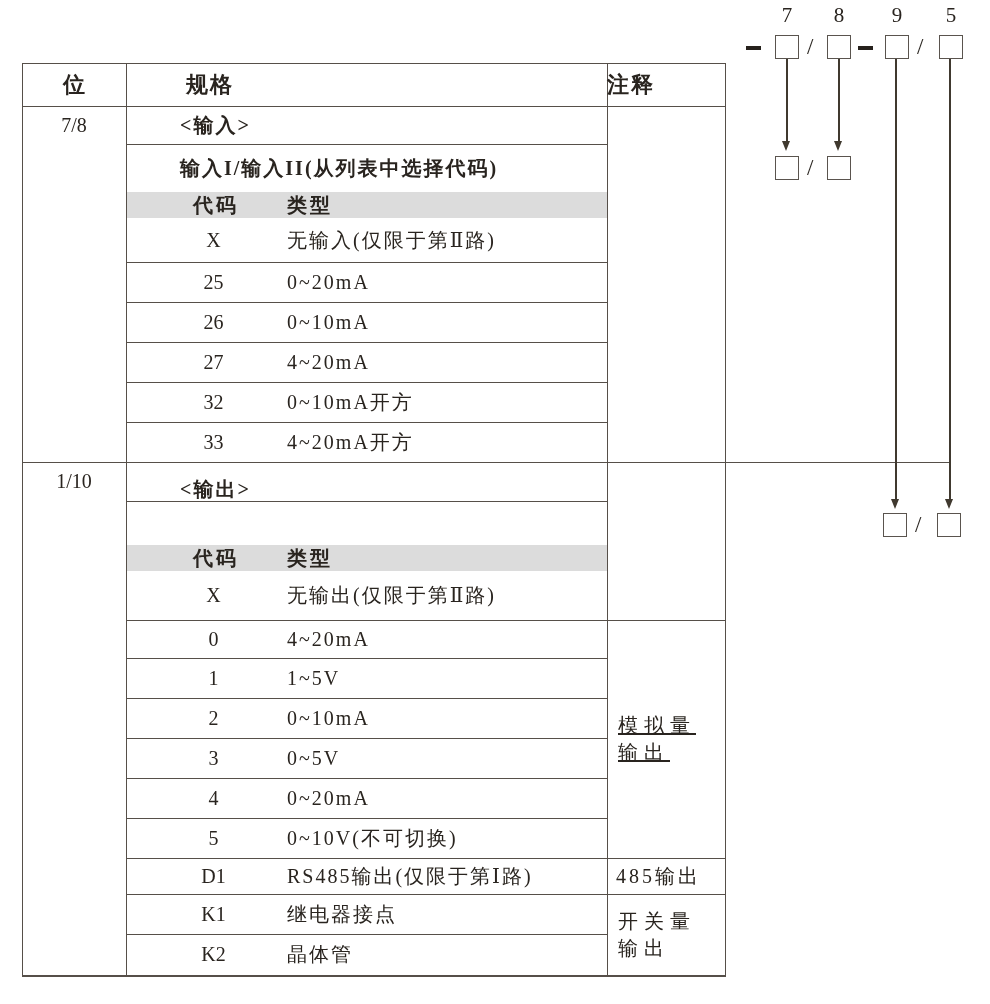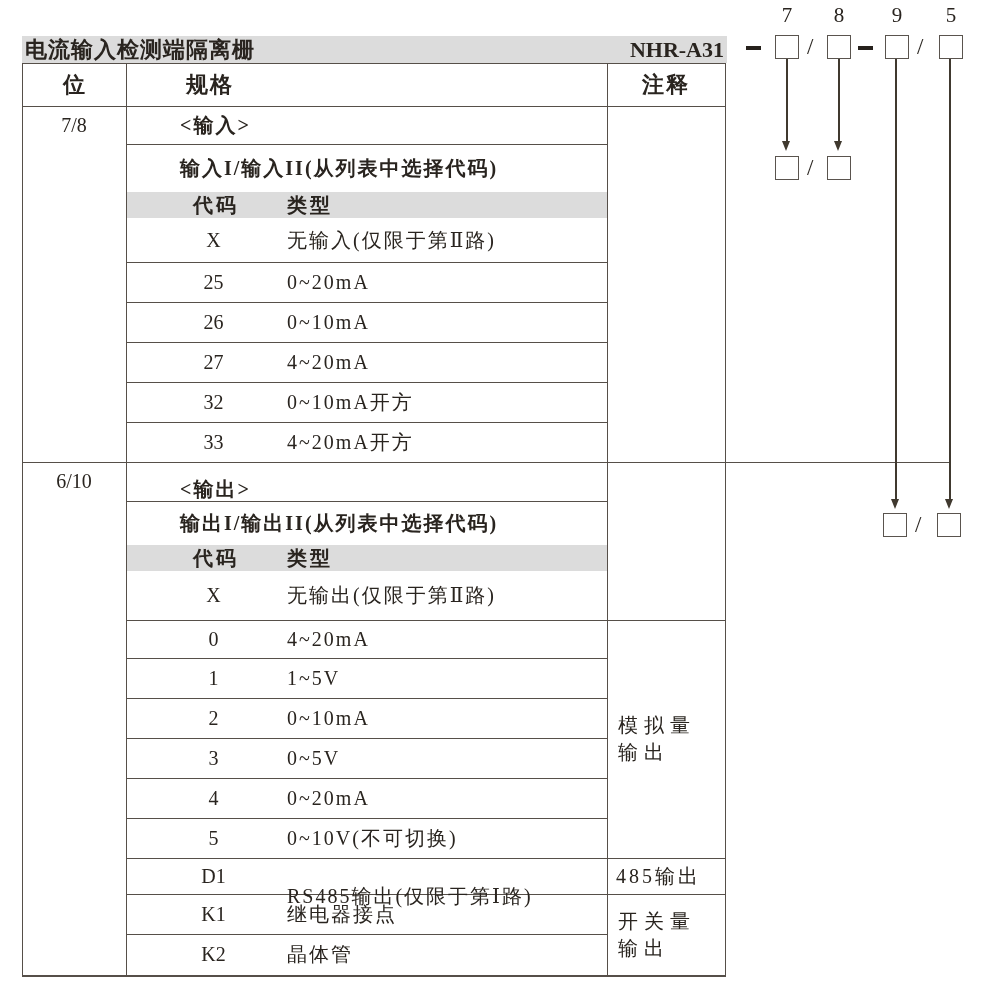--- a/index.html
+++ b/index.html
@@ -28,24 +28,20 @@
   .digit{font-size:21px;text-align:center;}
   .notecell{position:absolute;left:608px;width:117px;display:flex;align-items:center;box-sizing:border-box;padding-left:10px;}
   .notetxt{font-size:20px;letter-spacing:6px;line-height:1.35;width:86px;white-space:normal;}
   .note485{font-size:20px;letter-spacing:3px;white-space:nowrap;}
 </style>
 </head>
 <body>
 
 <div class="page">
 
-  <div class="titlebar">
-    <span class="ttl">电流输入检测端隔离栅</span>
-    <span class="mdl">NHR-A31</span>
-  </div>
 
   <div class="vl" style="left:22px;top:63px;height:914px;"></div>
   <div class="vl" style="left:126px;top:63px;height:914px;"></div>
   <div class="vl" style="left:607px;top:63px;height:914px;"></div>
   <div class="vl" style="left:725px;top:63px;height:914px;"></div>
 
   <div class="hl" style="left:22px;top:63px;width:704px;"></div>
   <div class="hl" style="left:22px;top:106px;width:704px;"></div>
   <div class="hl" style="left:126px;top:144px;width:481px;"></div>
   <div class="hl" style="left:126px;top:262px;width:481px;"></div>
@@ -61,21 +57,21 @@
   <div class="hl" style="left:126px;top:738px;width:481px;"></div>
   <div class="hl" style="left:126px;top:778px;width:481px;"></div>
   <div class="hl" style="left:126px;top:818px;width:481px;"></div>
   <div class="hl" style="left:126px;top:858px;width:599px;"></div>
   <div class="hl" style="left:126px;top:894px;width:599px;"></div>
   <div class="hl" style="left:126px;top:934px;width:481px;"></div>
   <div class="hl" style="left:22px;top:975px;width:704px;height:2px;"></div>
 
   <span class="t bold" style="left:22px;top:63px;width:104px;height:43px;line-height:43px;text-align:center;font-size:22px;">位</span>
   <span class="t bold" style="left:186px;top:63px;height:43px;line-height:43px;font-size:22px;letter-spacing:2px;">规格</span>
-  <span class="t bold" style="left:607px;top:63px;width:118px;height:43px;line-height:43px;text-align:center;font-size:22px;letter-spacing:2px;">注释</span>
+  <span class="t bold" style="left:607px;top:63px;width:118px;height:43px;line-height:43px;text-align:left;font-size:22px;letter-spacing:2px;">注释</span>
 
   <span class="t bitcell" style="top:106px;height:38px;line-height:38px;">7/8</span>
   <span class="t cjk" style="left:180px;top:106px;height:38px;line-height:38px;">&lt;输入&gt;</span>
   <span class="t cjk" style="left:180px;top:144px;height:48px;line-height:48px;">输入I/输入II(从列表中选择代码)</span>
 
   <div class="graybar" style="top:192px;"></div>
   <span class="t bold" style="left:193px;top:192px;height:26px;line-height:26px;letter-spacing:3px;">代码</span>
   <span class="t bold" style="left:287px;top:192px;height:26px;line-height:26px;letter-spacing:3px;">类型</span>
 
   <span class="t code" style="top:218px;height:44px;line-height:44px;">X</span>
@@ -84,50 +80,49 @@
   <span class="t type" style="top:262px;height:40px;line-height:40px;">0~20mA</span>
   <span class="t code" style="top:302px;height:40px;line-height:40px;">26</span>
   <span class="t type" style="top:302px;height:40px;line-height:40px;">0~10mA</span>
   <span class="t code" style="top:342px;height:40px;line-height:40px;">27</span>
   <span class="t type" style="top:342px;height:40px;line-height:40px;">4~20mA</span>
   <span class="t code" style="top:382px;height:40px;line-height:40px;">32</span>
   <span class="t type" style="top:382px;height:40px;line-height:40px;">0~10mA开方</span>
   <span class="t code" style="top:422px;height:40px;line-height:40px;">33</span>
   <span class="t type" style="top:422px;height:40px;line-height:40px;">4~20mA开方</span>
 
-  <span class="t bitcell" style="top:462px;height:39px;line-height:39px;">6/10</span>
+  <span class="t bitcell" style="top:462px;height:39px;line-height:39px;">1/10</span>
   <span class="t cjk" style="left:180px;top:462px;height:39px;line-height:39px;margin-top:8px;">&lt;输出&gt;</span>
-  <span class="t cjk" style="left:180px;top:501px;height:44px;line-height:44px;">输出I/输出II(从列表中选择代码)</span>
 
   <div class="graybar" style="top:545px;"></div>
   <span class="t bold" style="left:193px;top:545px;height:26px;line-height:26px;letter-spacing:3px;">代码</span>
   <span class="t bold" style="left:287px;top:545px;height:26px;line-height:26px;letter-spacing:3px;">类型</span>
 
   <span class="t code" style="top:571px;height:49px;line-height:49px;">X</span>
   <span class="t type" style="top:571px;height:49px;line-height:49px;">无输出(仅限于第Ⅱ路)</span>
   <span class="t code" style="top:620px;height:38px;line-height:38px;">0</span>
   <span class="t type" style="top:620px;height:38px;line-height:38px;">4~20mA</span>
   <span class="t code" style="top:658px;height:40px;line-height:40px;">1</span>
   <span class="t type" style="top:658px;height:40px;line-height:40px;">1~5V</span>
   <span class="t code" style="top:698px;height:40px;line-height:40px;">2</span>
   <span class="t type" style="top:698px;height:40px;line-height:40px;">0~10mA</span>
   <span class="t code" style="top:738px;height:40px;line-height:40px;">3</span>
   <span class="t type" style="top:738px;height:40px;line-height:40px;">0~5V</span>
   <span class="t code" style="top:778px;height:40px;line-height:40px;">4</span>
   <span class="t type" style="top:778px;height:40px;line-height:40px;">0~20mA</span>
   <span class="t code" style="top:818px;height:40px;line-height:40px;">5</span>
   <span class="t type" style="top:818px;height:40px;line-height:40px;">0~10V(不可切换)</span>
   <span class="t code" style="top:858px;height:36px;line-height:36px;">D1</span>
-  <span class="t type" style="top:858px;height:36px;line-height:36px;margin-top:20px;">RS485输出(仅限于第Ⅰ路)</span>
+  <span class="t type" style="top:858px;height:36px;line-height:36px;">RS485输出(仅限于第Ⅰ路)</span>
   <span class="t code" style="top:894px;height:40px;line-height:40px;">K1</span>
   <span class="t type" style="top:894px;height:40px;line-height:40px;">继电器接点</span>
   <span class="t code" style="top:934px;height:41px;line-height:41px;">K2</span>
   <span class="t type" style="top:934px;height:39px;line-height:41px;">晶体管</span>
 
-  <div class="notecell" style="top:620px;height:238px;">
+  <div class="notecell" style="top:620px;height:238px;text-decoration:underline;">
     <span class="notetxt">模拟量输出</span>
   </div>
   <div class="notecell" style="top:858px;height:36px;padding-left:8px;">
     <span class="note485">485输出</span>
   </div>
   <div class="notecell" style="top:894px;height:81px;">
     <span class="notetxt">开关量输出</span>
   </div>
 
   <span class="t digit" style="left:775px;top:3px;width:24px;">7</span>

